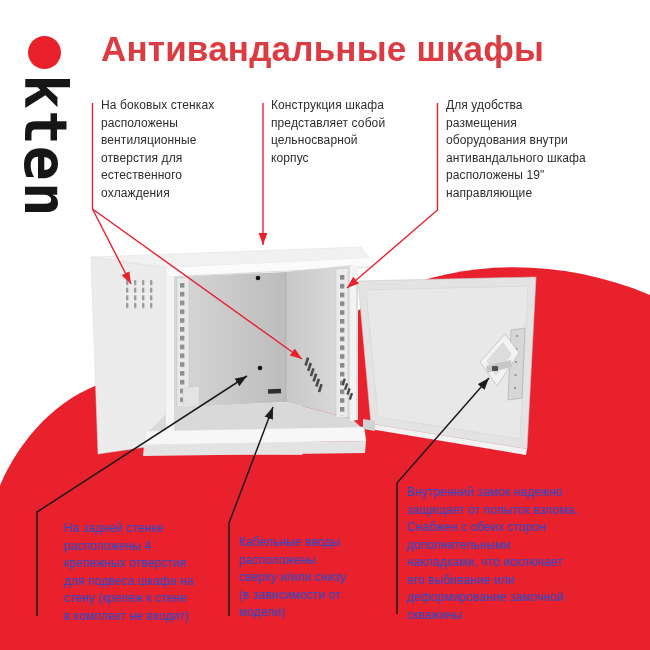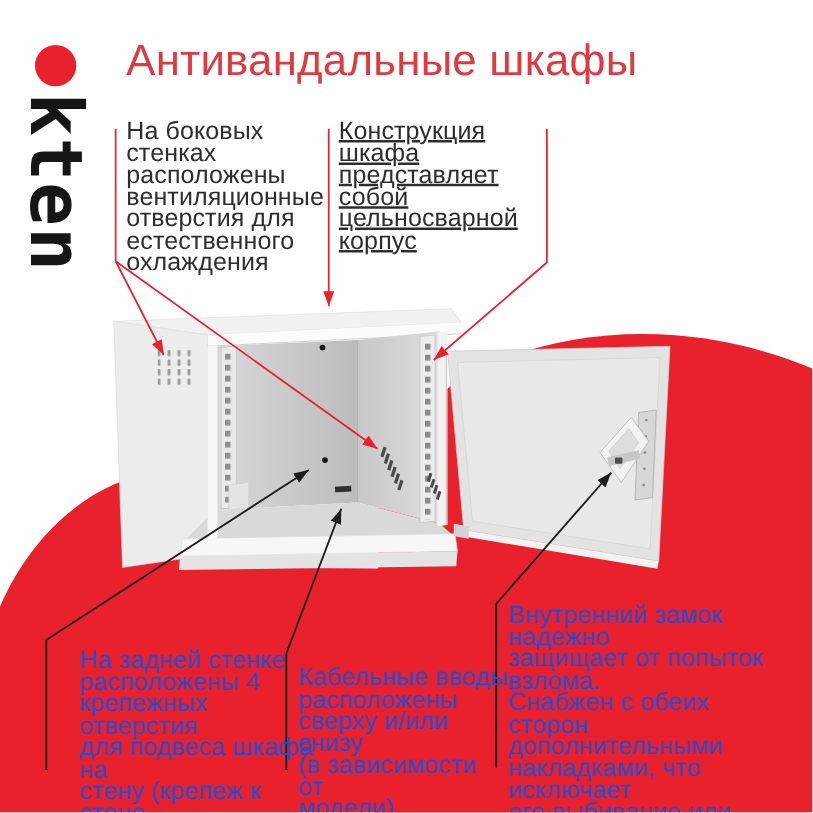--- a/index.html
+++ b/index.html
@@ -4,34 +4,34 @@
 <style>
   html,body{margin:0;padding:0;background:#ffffff;}
   .canvas{position:relative;width:650px;height:650px;overflow:hidden;background:#fff;
           font-family:"Liberation Sans",sans-serif;}
   svg.scene{position:absolute;left:0;top:0;}
   .ln-red{stroke:var(--red,#e8212d);stroke-width:1.4;fill:none;}
   .ln-black{stroke:#1c1c1c;stroke-width:1.5;fill:none;}
   .fill-red{fill:var(--red,#e8212d);}
   .blob{fill:var(--red,#e8212d);}
   .page-title{position:absolute;left:101px;top:29px;margin:0;
-              font-size:35px;line-height:40px;font-weight:400;letter-spacing:.2px;
+              font-size:35px;line-height:40px;font-weight:700;letter-spacing:.2px;
               color:var(--title-red,#dc3b41);}
   .logo{position:absolute;left:86px;top:36px;width:200px;height:82px;
         transform:rotate(90deg);transform-origin:top left;
         display:flex;align-items:center;}
   .logo-dot{width:33px;height:33px;border-radius:50%;background:var(--red,#e8212d);
             margin-right:5px;flex:0 0 auto;}
   .logo-letters{font-family:"DejaVu Sans Mono",monospace;font-weight:700;
                 font-size:58px;letter-spacing:1px;color:#161616;line-height:1;}
-  .note{position:absolute;font-size:20px;line-height:17.5px;letter-spacing:.1px;
+  .note{position:absolute;font-size:12px;line-height:17.5px;letter-spacing:.1px;
         white-space:pre-line;color:#2d2d2d;}
   .note.light{color:#1d4ed8;}
   .n-t1{left:101px;top:97px;width:172px;}
-  .n-t2{left:271px;top:97px;width:182px;text-decoration:underline;}
+  .n-t2{left:271px;top:97px;width:182px;}
   .n-t3{left:446px;top:97px;width:192px;}
   .n-b1{left:64px;top:520px;width:200px;}
   .n-b2{left:239px;top:534px;width:168px;}
   .n-b3{left:407px;top:484px;width:228px;}
 </style>
 </head>
 <body>
 
 <div class="canvas">
 
@@ -143,20 +143,26 @@
   <div class="note n-t1">На боковых стенках
 расположены
 вентиляционные
 отверстия для
 естественного
 охлаждения</div>
   <div class="note n-t2">Конструкция шкафа
 представляет собой
 цельносварной
 корпус</div>
+  <div class="note n-t3">Для удобства
+размещения
+оборудования внутри
+антивандального шкафа
+расположены 19"
+направляющие</div>
   <div class="note light n-b1">На задней стенке
 расположены 4
 крепежных отверстия
 для подвеса шкафа на
 стену (крепеж к стене
 в комплект не входит)</div>
   <div class="note light n-b2">Кабельные вводы
 расположены
 сверху и/или снизу
 (в зависимости от

